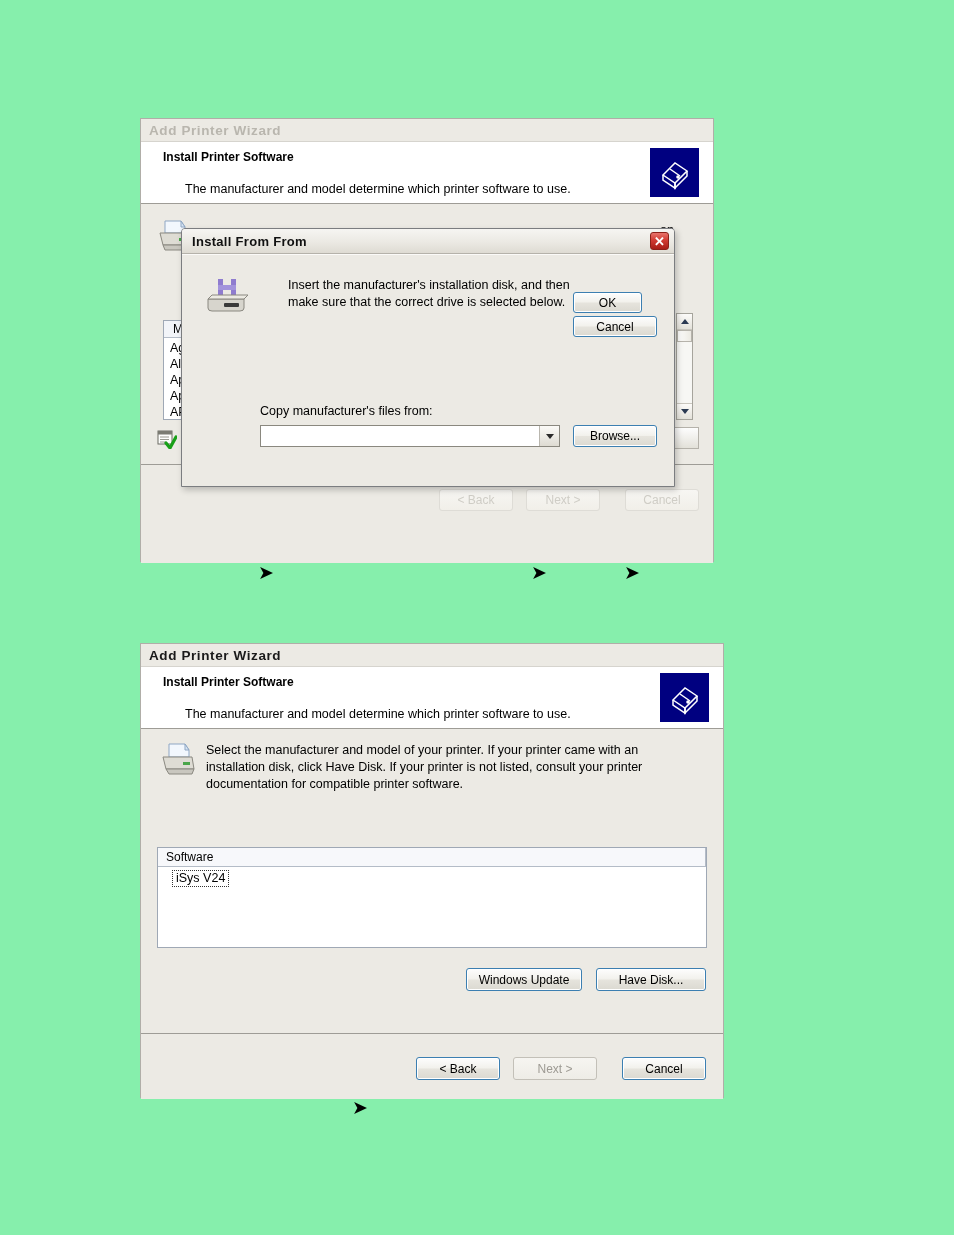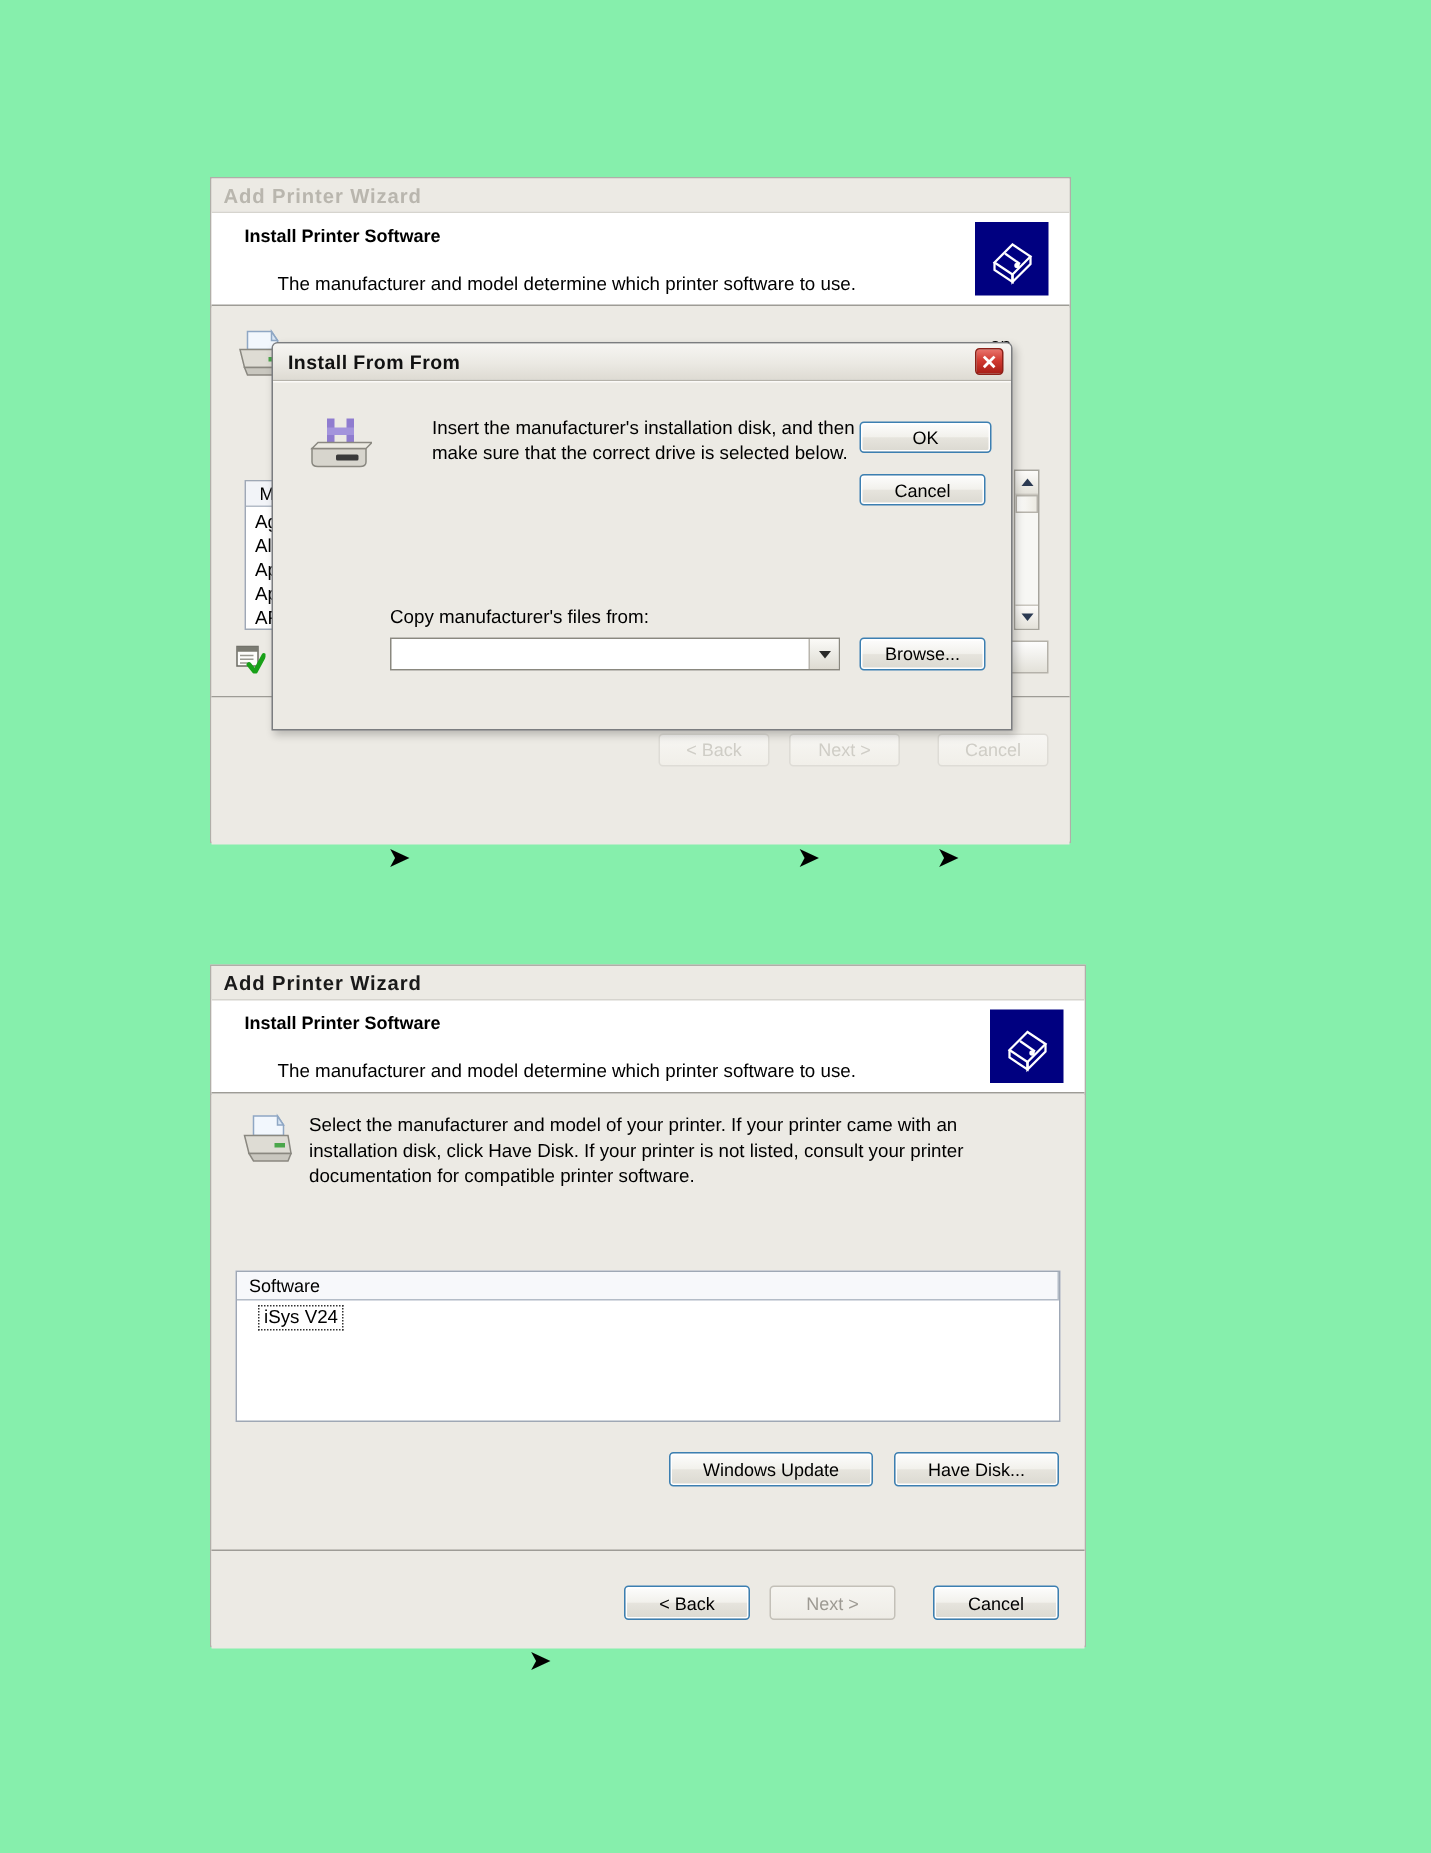--- a/index.html
+++ b/index.html
@@ -308,21 +308,21 @@
           <rect x="27" y="2" width="5" height="17" fill="#8f7ccf"></rect>
           <rect x="14" y="8" width="18" height="5" fill="#a394dc"></rect>
           <path d="M4 22 L40 22 L40 31 Q40 34 36 34 L8 34 Q4 34 4 31 Z" fill="#d7d5cd" stroke="#8a8880"></path>
           <path d="M4 22 L8 18 L44 18 L40 22 Z" fill="#eceae2" stroke="#8a8880"></path>
           <rect x="20" y="26" width="15" height="4" rx="1" fill="#3a3a3a"></rect>
         </svg>
       </div>
 
       <div class="ifd-msg">Insert the manufacturer's installation disk, and then make sure that the correct drive is selected below.</div>
 
-      <div class="btn focus" style="position:absolute; left:391px; top:26px; width:88px; height:21px;">OK</div>
+      <div class="btn focus" style="position:absolute; left:391px; top:37px; width:69px; height:21px;">OK</div>
       <div class="btn focus" style="position:absolute; left:391px; top:61px; width:84px; height:21px;">Cancel</div>
 
       <div class="ifd-label">Copy manufacturer's files from:</div>
 
       <div class="combo">
         <input class="combo-input" type="text" value="" style="">
         <div class="combo-arrow">
             <span class="chev"></span>
           </div>
       </div>
@@ -377,21 +377,21 @@
         <div class="listbox-head">
           <span>Software</span>
           <span class="colsep"></span>
         </div>
         <div>
           <span class="focusrow">iSys V24</span>
         </div>
       </div>
 
       <div style="position:absolute; right:17px; top:238px; display:flex; gap:14px;">
-        <div class="btn focus" style="width:136px; height:23px;">Windows Update</div>
+        <div class="btn focus" style="width:116px; height:23px;">Windows Update</div>
         <div class="btn focus" style="width:110px; height:23px;">Have Disk...</div>
       </div>
 
       <div class="wiz-footer-sep" style="top:303px;"></div>
       <div class="wiz-footer" style="top:304px; height:65px;">
         <div style="position:absolute; right:17px; top:23px; display:flex; gap:13px;">
           <div class="btn focus" style="width:84px; height:23px;">&lt; Back</div>
           <div class="btn disabled" style="width:84px; height:23px;">Next &gt;</div>
           <div class="btn focus" style="width:84px; height:23px; margin-left:12px;">Cancel</div>
         </div>

